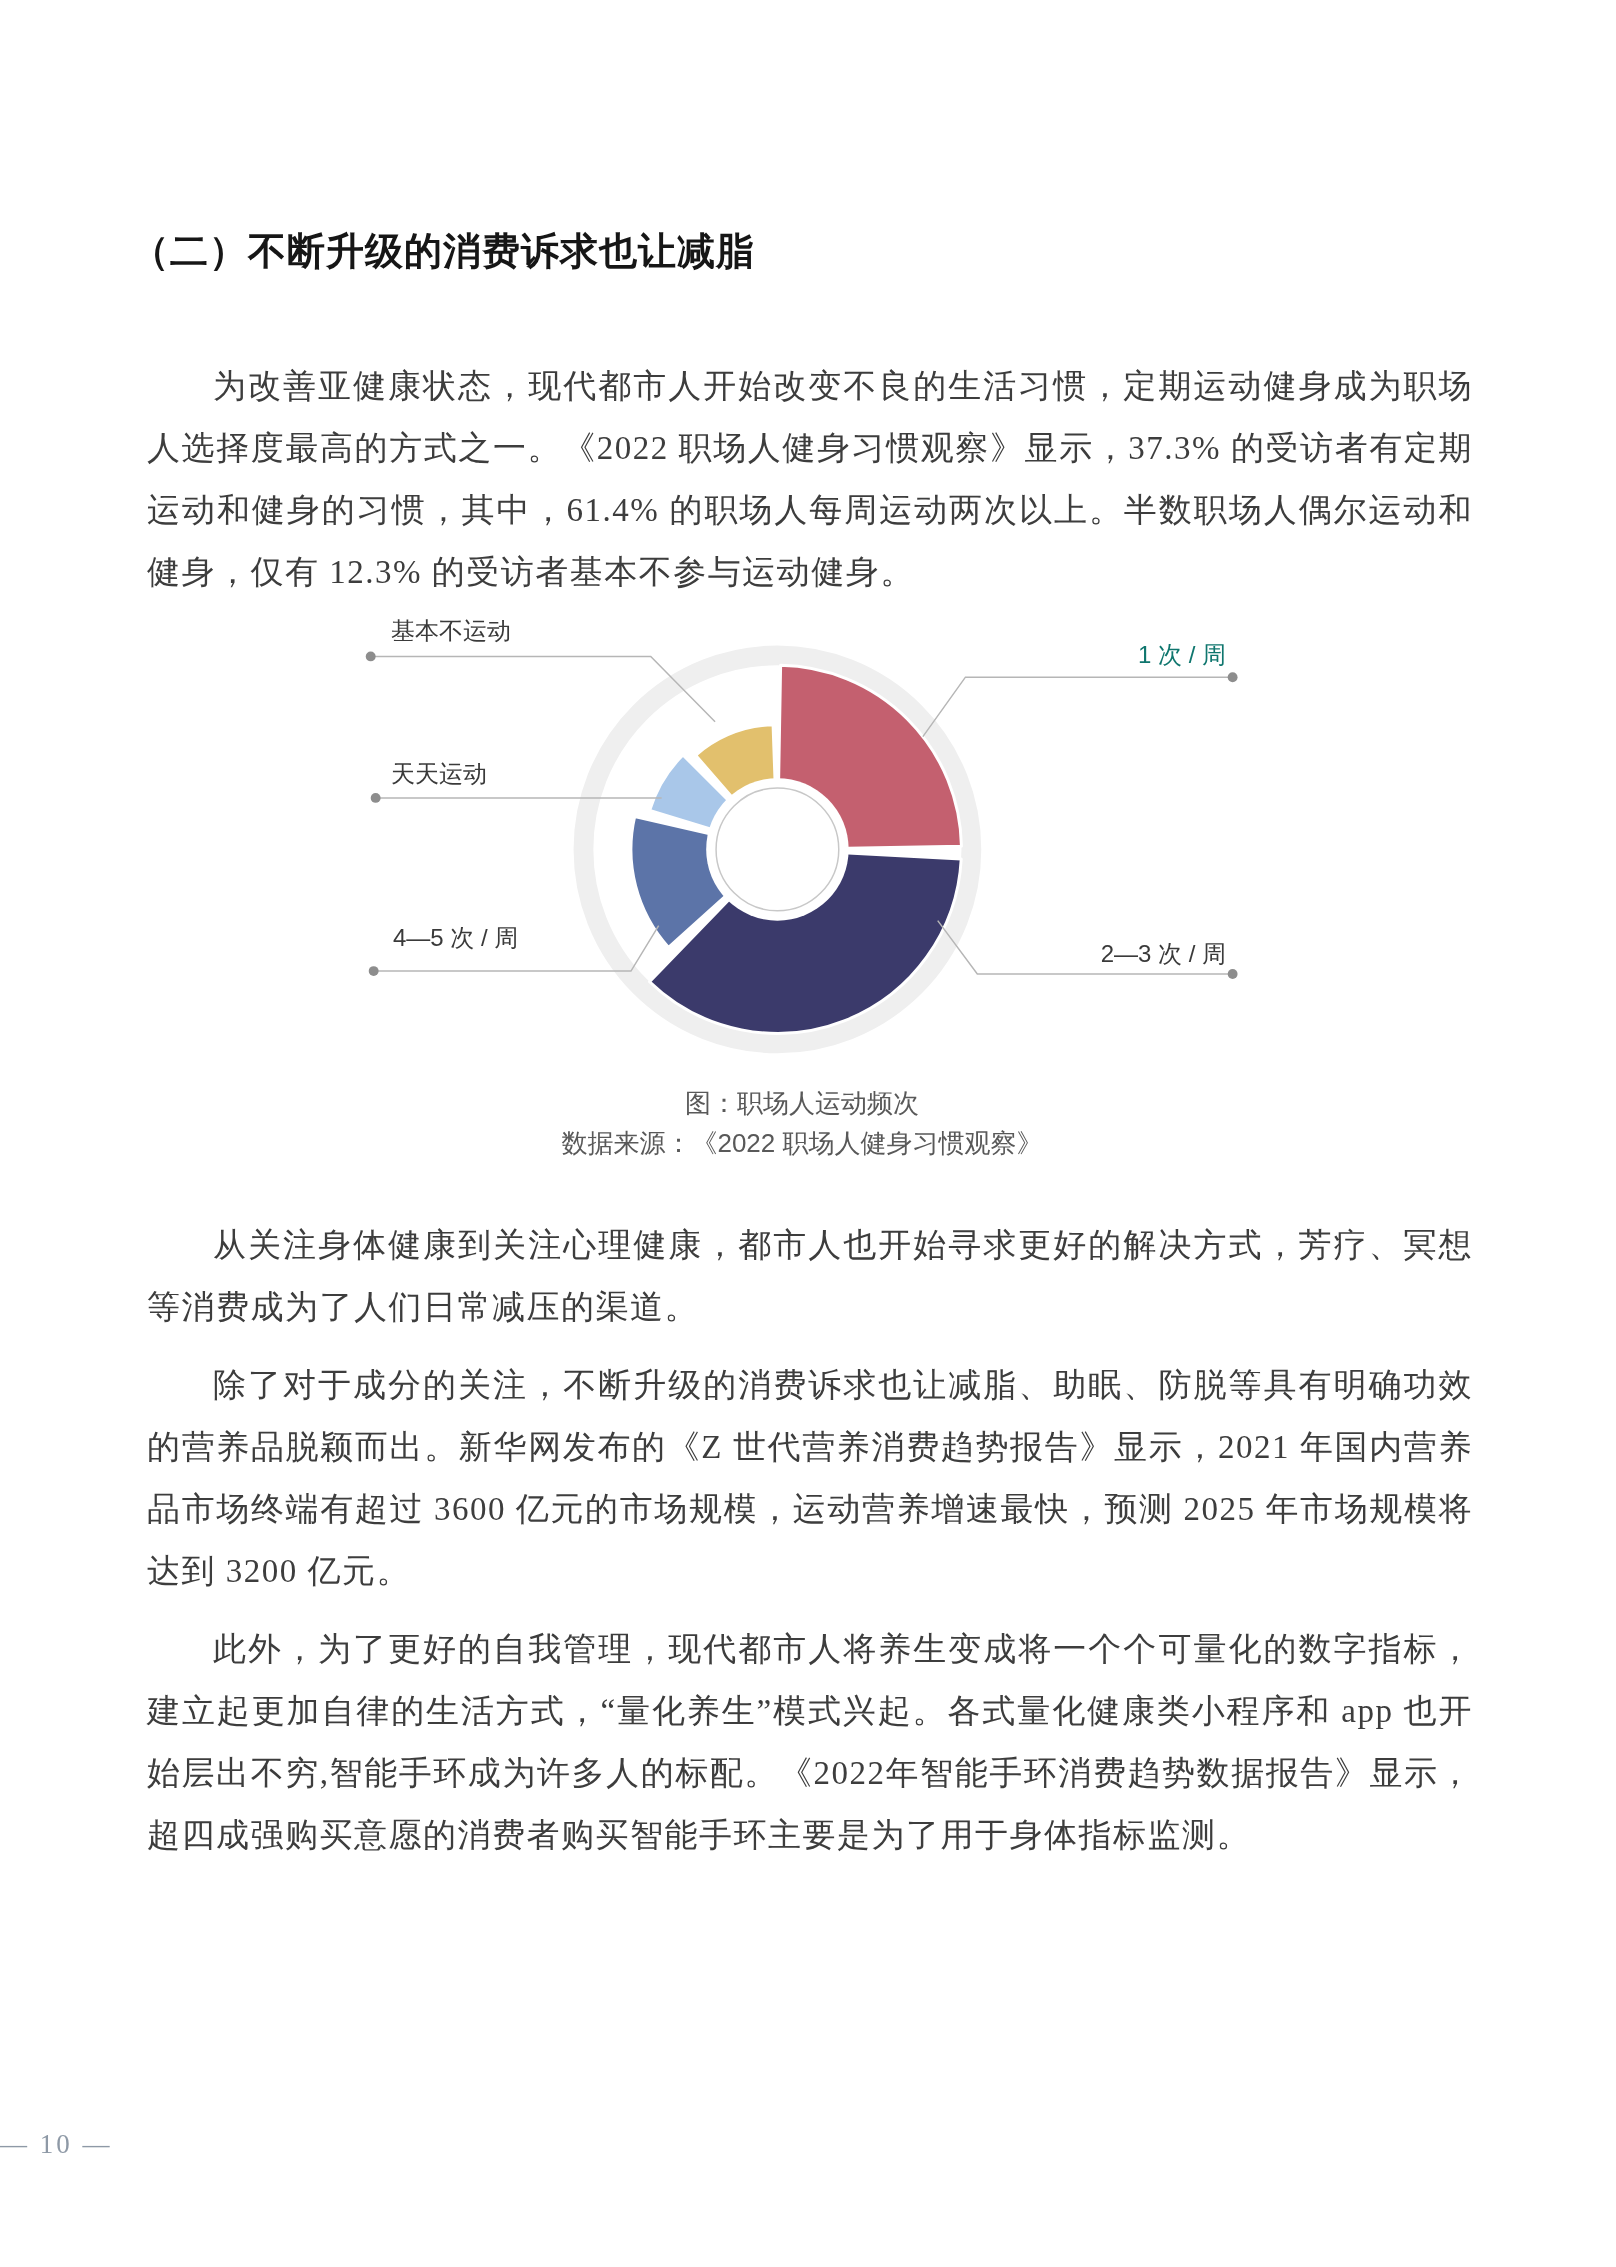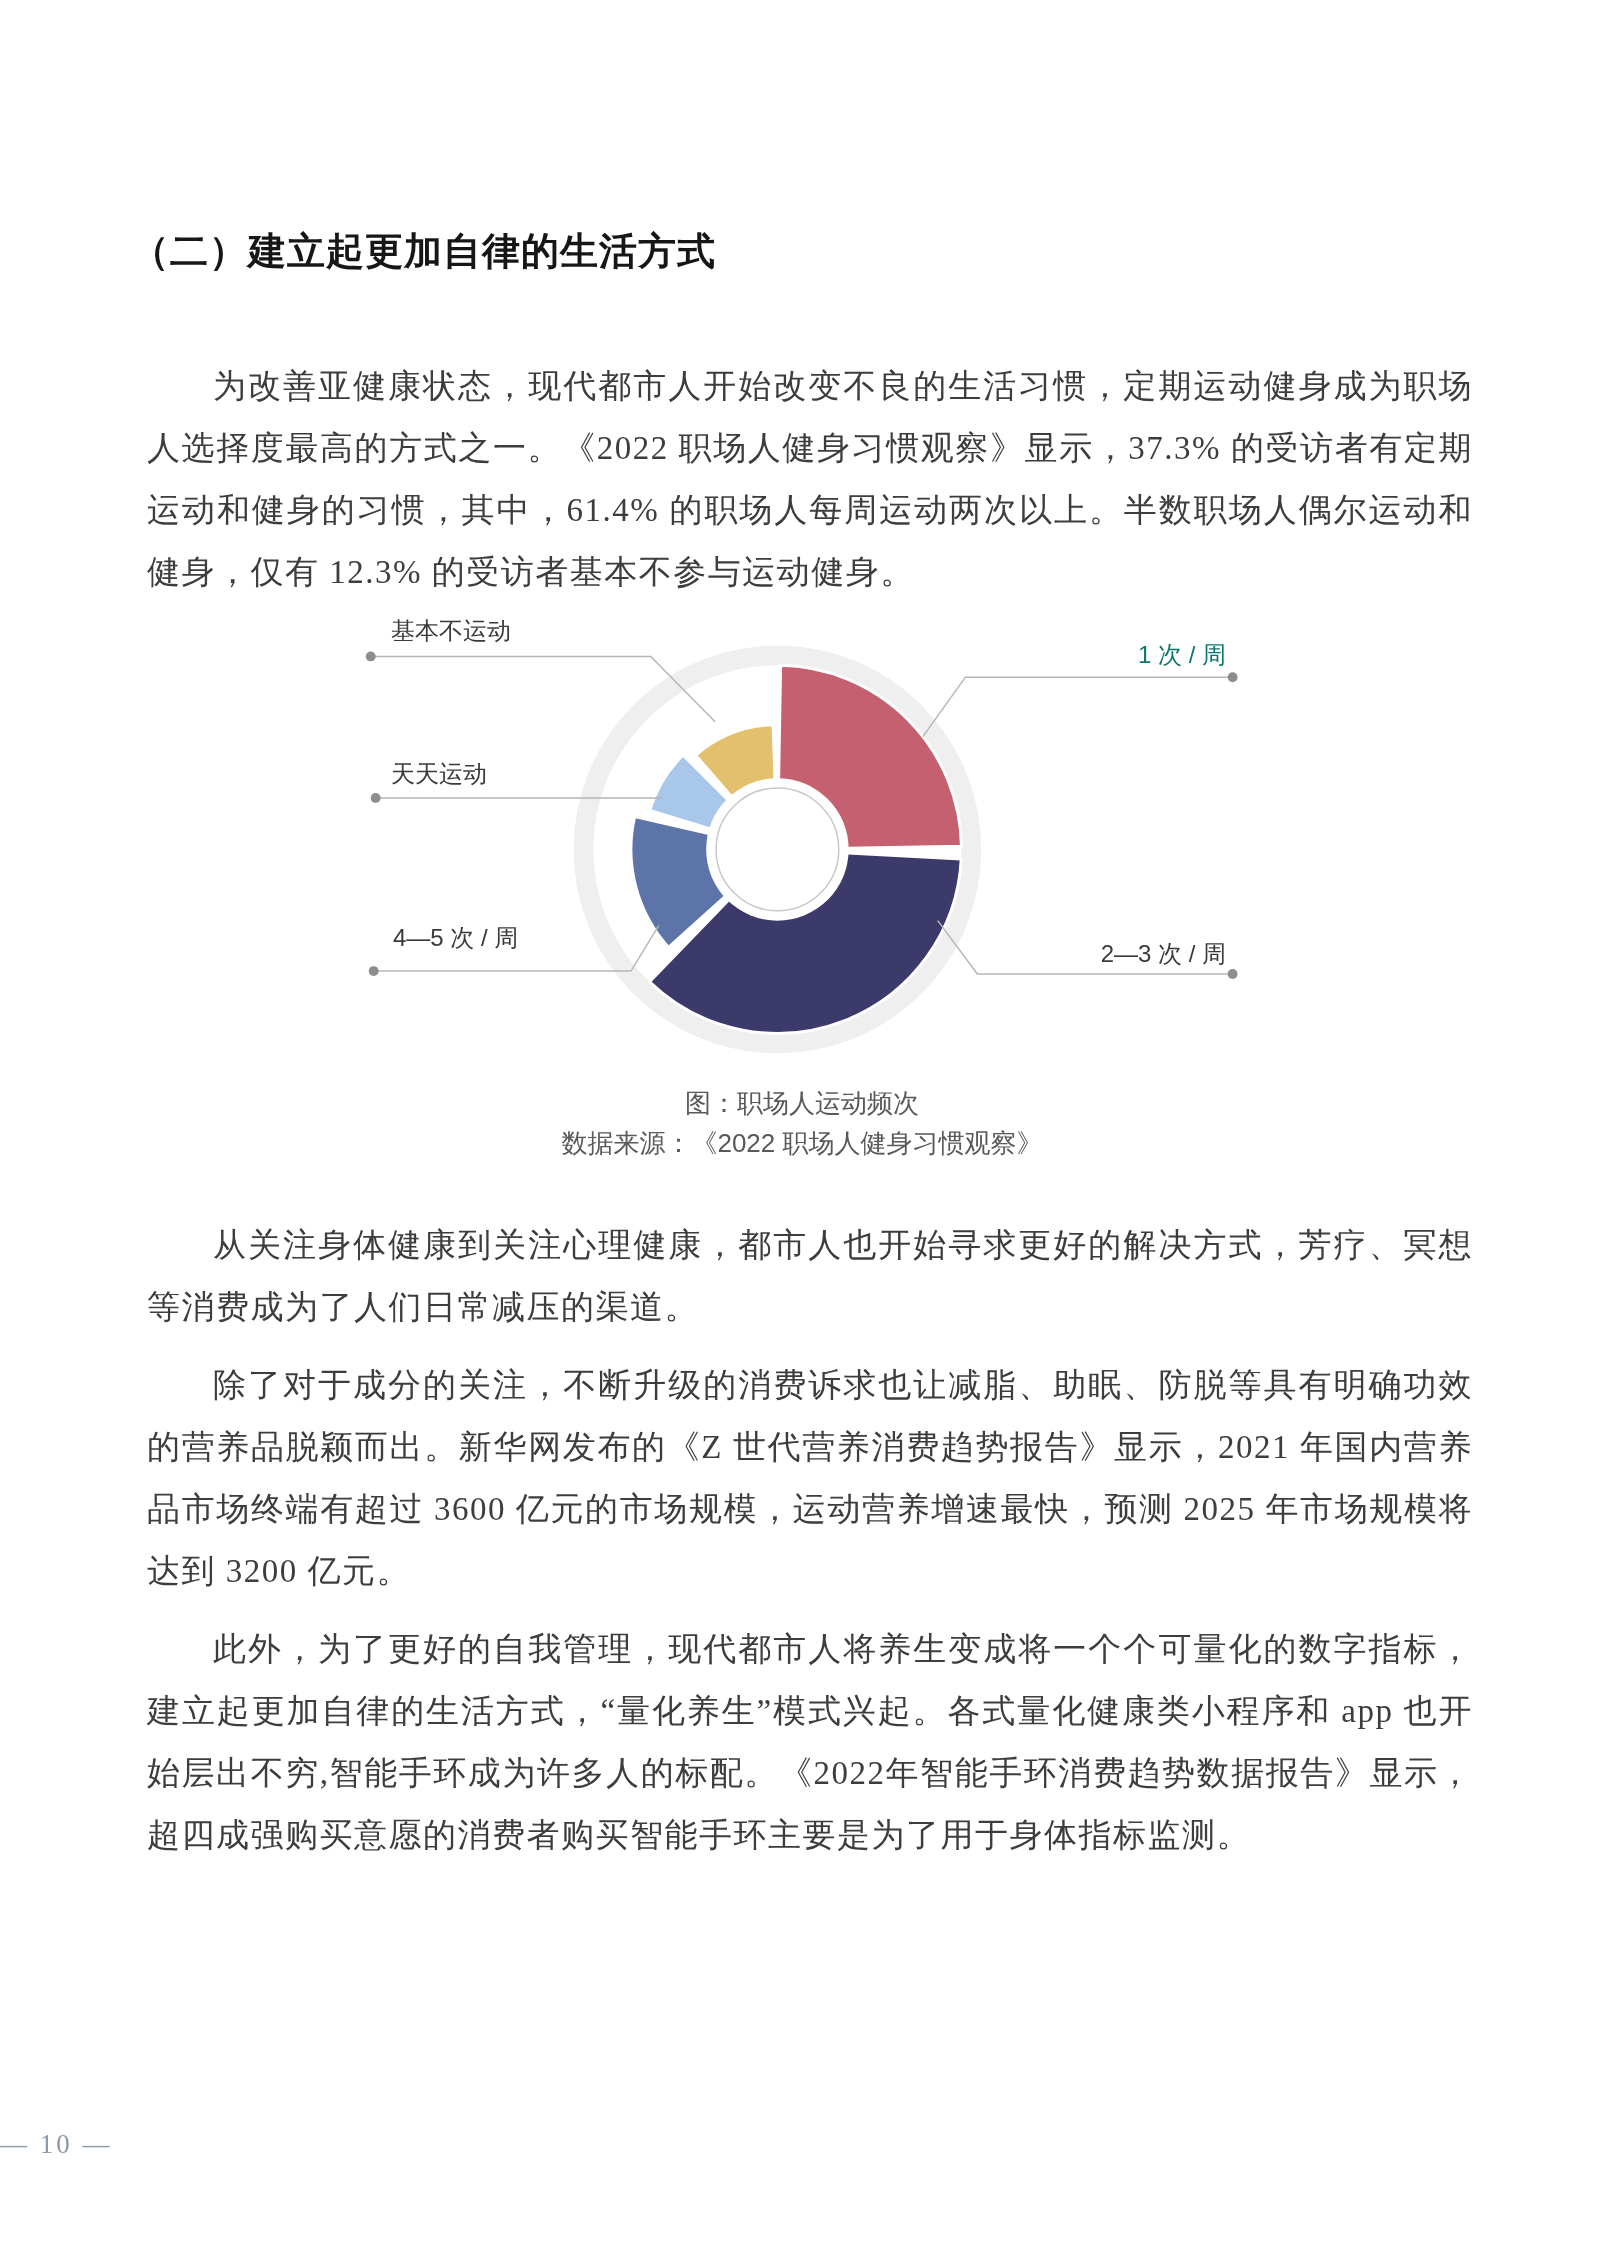--- a/index.html
+++ b/index.html
@@ -34,21 +34,21 @@
   .page-number{
     position:absolute;left:0;top:2129px;width:100%;text-align:left;
     font-size:27px;color:#8e99a6;letter-spacing:3px;
   }
 </style>
 </head>
 <body>
 
 <div class="page">
 
-  <div class="heading">（二）建立起更加自律的生活方式</div>
+  <div class="heading">（二）不断升级的消费诉求也让减脂</div>
 
   <div class="bodytext" id="para1">
     <p>为改善亚健康状态，现代都市人开始改变不良的生活习惯，定期运动健身成为职场人选择度最高的方式之一。《2022 职场人健身习惯观察》显示，37.3% 的受访者有定期运动和健身的习惯，其中，61.4% 的职场人每周运动两次以上。半数职场人偶尔运动和健身，仅有 12.3% 的受访者基本不参与运动健身。</p>
   </div>
 
   <svg id="chart-svg" width="1040" height="475" viewBox="300 606 1050 480">
       <circle cx="785" cy="858" r="196" fill="none" stroke="#efefef" stroke-width="20"></circle>
       <path d="M 785 858 L 788.2461475973347 672.0283287009113 A 186 186 0 0 1 970.9716712990887 854.7538524026653 Z" fill="#c4606f" stroke="#ffffff" stroke-width="3" stroke-linejoin="round"></path>
       <path d="M 785 858 L 970.7450934643507 867.7344878611875 A 186 186 0 0 1 655.7935430946266 991.7972028629891 Z" fill="#3b3a6b" stroke="#ffffff" stroke-width="3" stroke-linejoin="round"></path>
       <path d="M 785 858 L 675.0145658293457 957.031329741111 A 148 148 0 0 1 640.7932304117852 824.707243957108 Z" fill="#5c74a8" stroke="#ffffff" stroke-width="3" stroke-linejoin="round"></path>

